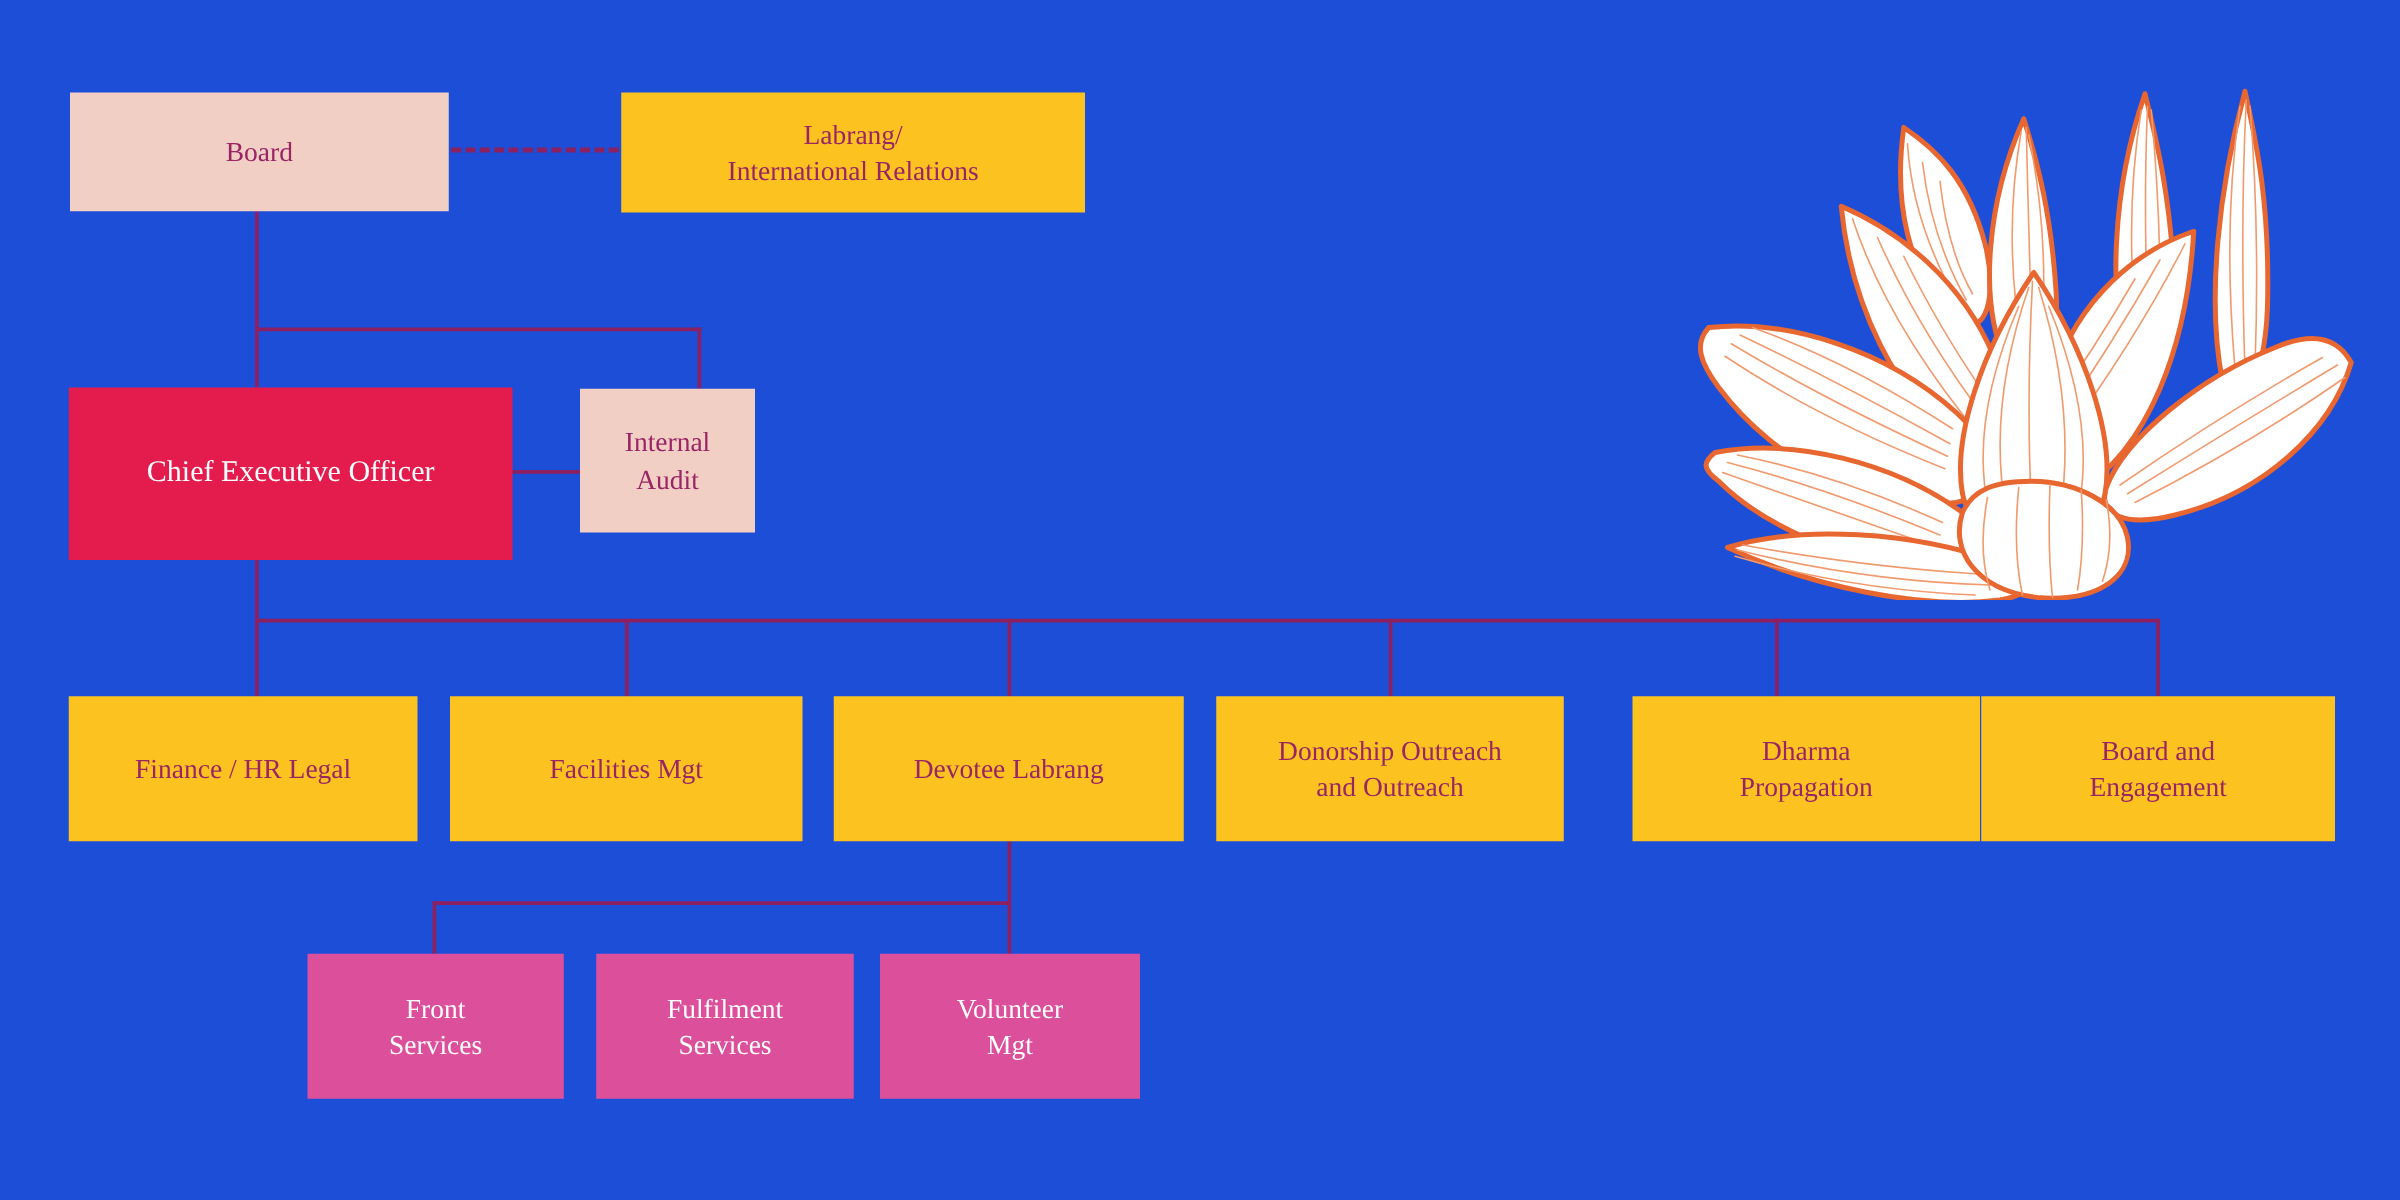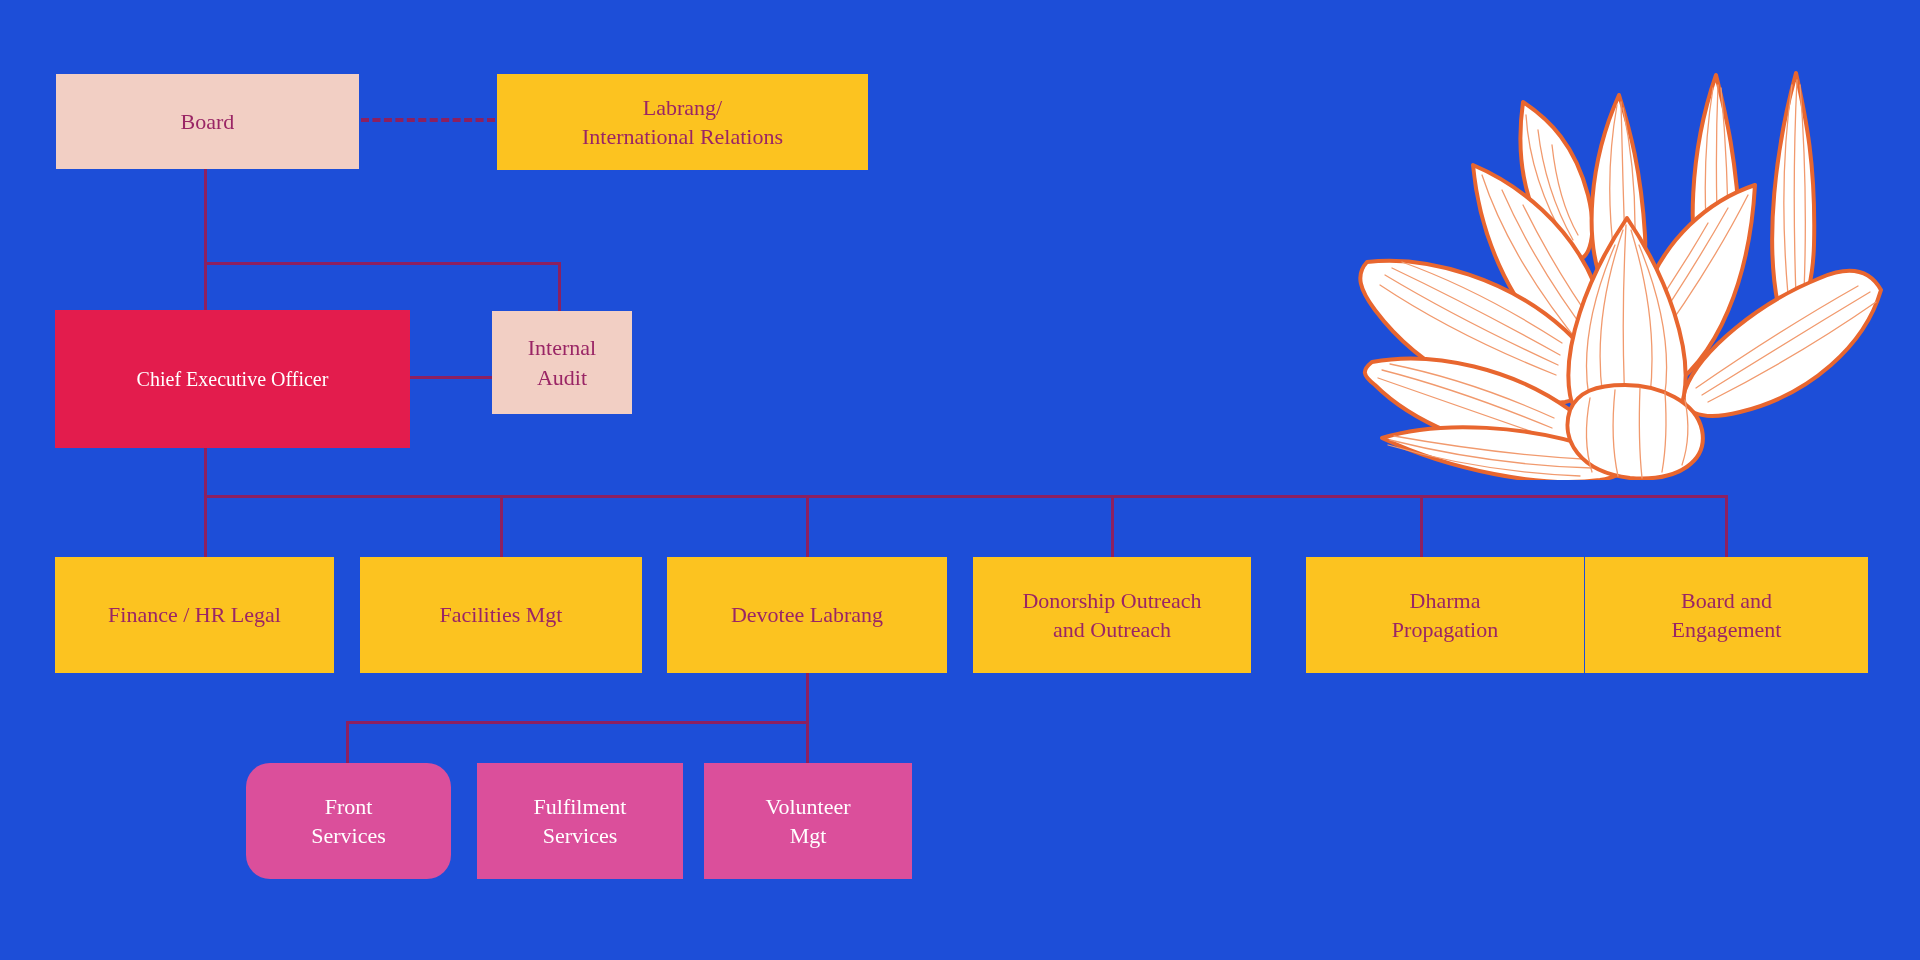--- a/index.html
+++ b/index.html
@@ -15,21 +15,21 @@
     position:absolute;
     display:flex;align-items:center;justify-content:center;
     text-align:center;
     white-space:pre-line;
     line-height:1.32;
     z-index:2;
     font-size:22px;
   }
   .peach{background:#F2CFC4;color:#9A2565;}
   .yellow{background:#FCC320;color:#9A2565;}
-  .red{background:#E31C4D;color:#ffffff;font-size:20px;}
+  .red{background:#E31C4D;color:#ffffff;font-size:24px;}
   .magenta{background:#DB4F9B;color:#ffffff;}
   .line{position:absolute;background:#8C2060;z-index:1;}
   .dashed{
     position:absolute;background:transparent;
     border-top:4px dashed #8C2060;z-index:1;
   }
   .lotus{position:absolute;left:1330px;top:40px;width:570px;height:440px;z-index:0;}
 </style>
 </head>
 <body>
@@ -50,34 +50,34 @@
   <div class="line" style="left:1725px;top:495px;width:3px;height:62px;"></div>
   <div class="line" style="left:806px;top:673px;width:3px;height:90px;"></div>
   <div class="line" style="left:347px;top:721px;width:461px;height:3px;"></div>
   <div class="line" style="left:346px;top:721px;width:3px;height:42px;"></div>
 
   <div class="node peach" style="left:56px;top:74px;width:303px;height:95px;">Board</div>
   <div class="node yellow" style="left:497px;top:74px;width:371px;height:96px;">Labrang/
 International Relations</div>
 
   <div class="node red" style="left:55px;top:310px;width:355px;height:138px;">Chief Executive Officer</div>
-  <div class="node peach" style="left:492px;top:311px;width:140px;height:103px;">Internal
+  <div class="node peach" style="left:464px;top:311px;width:140px;height:115px;">Internal
 Audit</div>
 
   <div class="node yellow" style="left:55px;top:557px;width:279px;height:116px;">Finance / HR Legal</div>
   <div class="node yellow" style="left:360px;top:557px;width:282px;height:116px;">Facilities Mgt</div>
   <div class="node yellow" style="left:667px;top:557px;width:280px;height:116px;">Devotee Labrang</div>
   <div class="node yellow" style="left:973px;top:557px;width:278px;height:116px;">Donorship Outreach
 and Outreach</div>
   <div class="node yellow" style="left:1282px;top:557px;width:278px;height:116px;margin-left:24px;">Dharma
 Propagation</div>
   <div class="node yellow" style="left:1585px;top:557px;width:283px;height:116px;">Board and
 Engagement</div>
 
-  <div class="node magenta" style="left:246px;top:763px;width:205px;height:116px;border-radius:24px;">Front
+  <div class="node magenta" style="left:246px;top:763px;width:205px;height:116px;">Front
 Services</div>
   <div class="node magenta" style="left:477px;top:763px;width:206px;height:116px;">Fulfilment
 Services</div>
   <div class="node magenta" style="left:704px;top:763px;width:208px;height:116px;">Volunteer
 Mgt</div>
 
   <svg class="lotus" viewBox="0 0 570 440" xmlns="http://www.w3.org/2000/svg">
     <g stroke-linejoin="round" stroke-linecap="round">
 
       <g fill="#fff" stroke="#E8662F" stroke-width="4">

